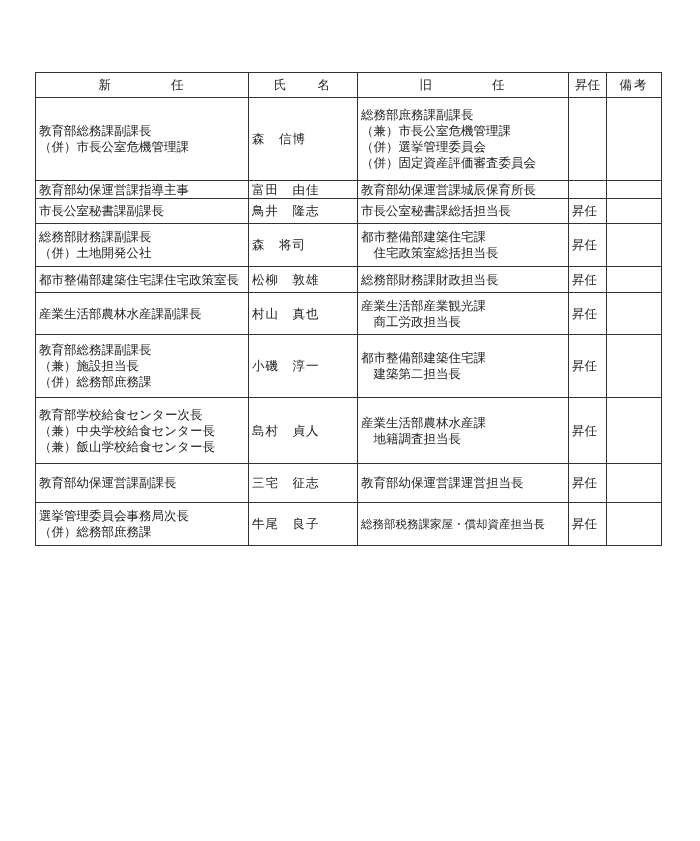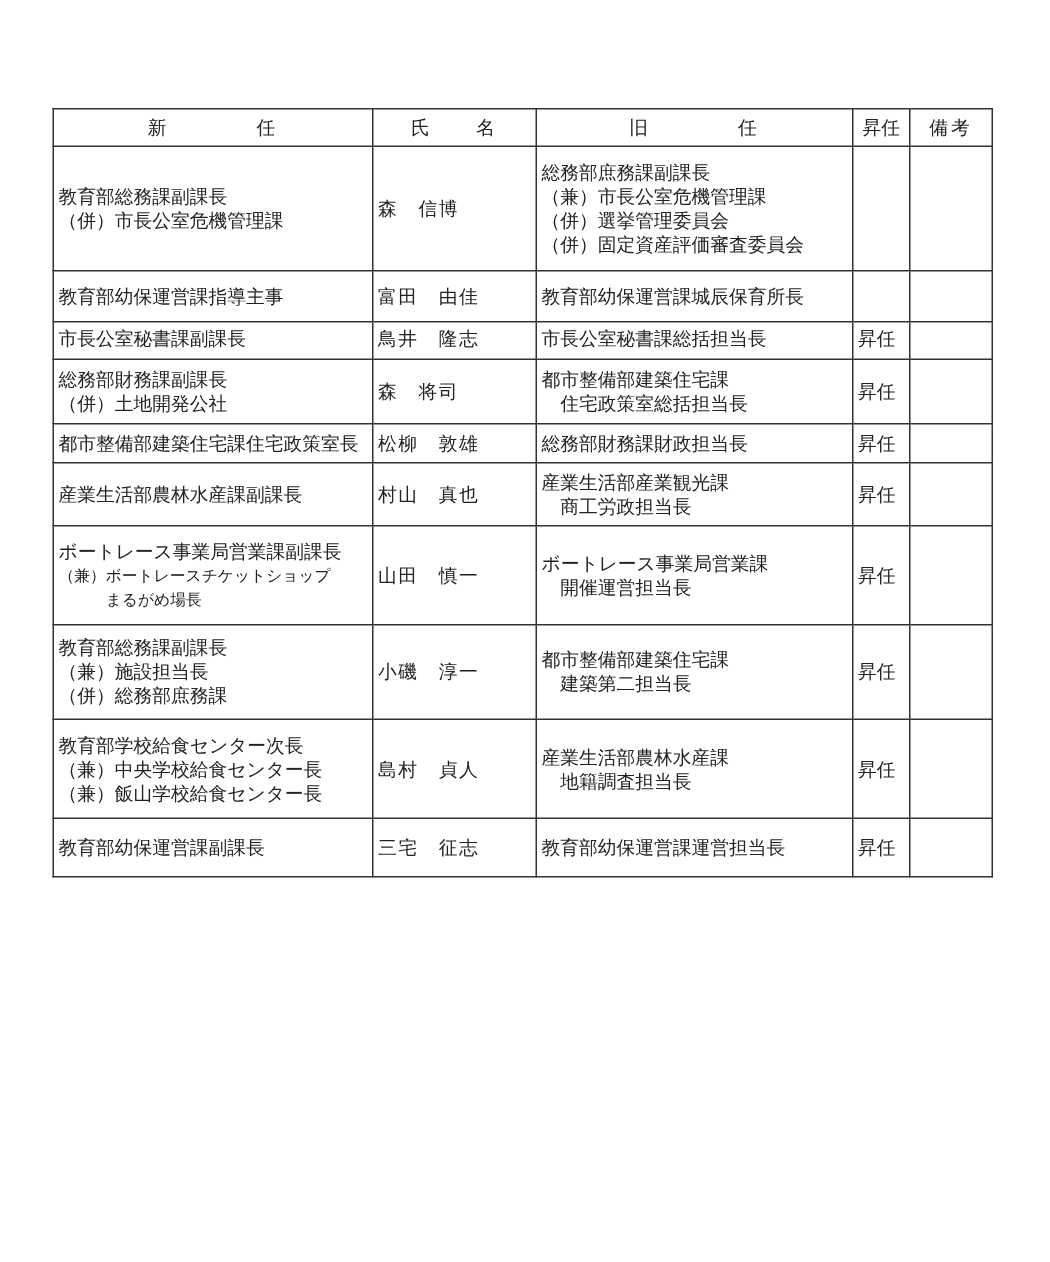--- a/index.html
+++ b/index.html
@@ -51,32 +51,32 @@
         <td class="name">森　信博</td>
         <td>
           <span class="line">総務部庶務課副課長</span>
           <span class="line">（兼）市長公室危機管理課</span>
           <span class="line">（併）選挙管理委員会</span>
           <span class="line">（併）固定資産評価審査委員会</span>
         </td>
         <td class="promo"></td>
         <td></td>
       </tr>
-      <tr style="height: 34px;">
+      <tr style="height: 18px;">
         <td>
           <span class="line">教育部幼保運営課指導主事</span>
         </td>
         <td class="name">富田　由佳</td>
         <td>
           <span class="line">教育部幼保運営課城辰保育所長</span>
         </td>
         <td class="promo"></td>
         <td></td>
       </tr>
-      <tr style="height: 25px; font-family: Liberation Mono, monospace;">
+      <tr style="height: 25px;">
         <td>
           <span class="line">市長公室秘書課副課長</span>
         </td>
         <td class="name">鳥井　隆志</td>
         <td>
           <span class="line">市長公室秘書課総括担当長</span>
         </td>
         <td class="promo">昇任</td>
         <td></td>
       </tr>
@@ -109,34 +109,20 @@
           <span class="line">産業生活部農林水産課副課長</span>
         </td>
         <td class="name">村山　真也</td>
         <td>
           <span class="line">産業生活部産業観光課</span>
           <span class="line">　商工労政担当長</span>
         </td>
         <td class="promo">昇任</td>
         <td></td>
       </tr>
-      <tr style="height: 66px;">
-        <td>
-          <span class="line">ボートレース事業局営業課副課長</span>
-          <span class="line small">（兼）ボートレースチケットショップ</span>
-          <span class="line small">　　　まるがめ場長</span>
-        </td>
-        <td class="name">山田　慎一</td>
-        <td>
-          <span class="line">ボートレース事業局営業課</span>
-          <span class="line">　開催運営担当長</span>
-        </td>
-        <td class="promo">昇任</td>
-        <td></td>
-      </tr>
       <tr style="height: 63px;">
         <td>
           <span class="line">教育部総務課副課長</span>
           <span class="line">（兼）施設担当長</span>
           <span class="line">（併）総務部庶務課</span>
         </td>
         <td class="name">小磯　淳一</td>
         <td>
           <span class="line">都市整備部建築住宅課</span>
           <span class="line">　建築第二担当長</span>
@@ -162,14 +148,26 @@
         <td>
           <span class="line">教育部幼保運営課副課長</span>
         </td>
         <td class="name">三宅　征志</td>
         <td>
           <span class="line">教育部幼保運営課運営担当長</span>
         </td>
         <td class="promo">昇任</td>
         <td></td>
       </tr>
+      <tr style="height: 43px;">
+        <td>
+          <span class="line">選挙管理委員会事務局次長</span>
+          <span class="line">（併）総務部庶務課</span>
+        </td>
+        <td class="name">牛尾　良子</td>
+        <td style="font-size: 11.5px;">
+          <span class="line">総務部税務課家屋・償却資産担当長</span>
+        </td>
+        <td class="promo">昇任</td>
+        <td></td>
+      </tr>
     </tbody>
 </table>
 
 </body></html>

